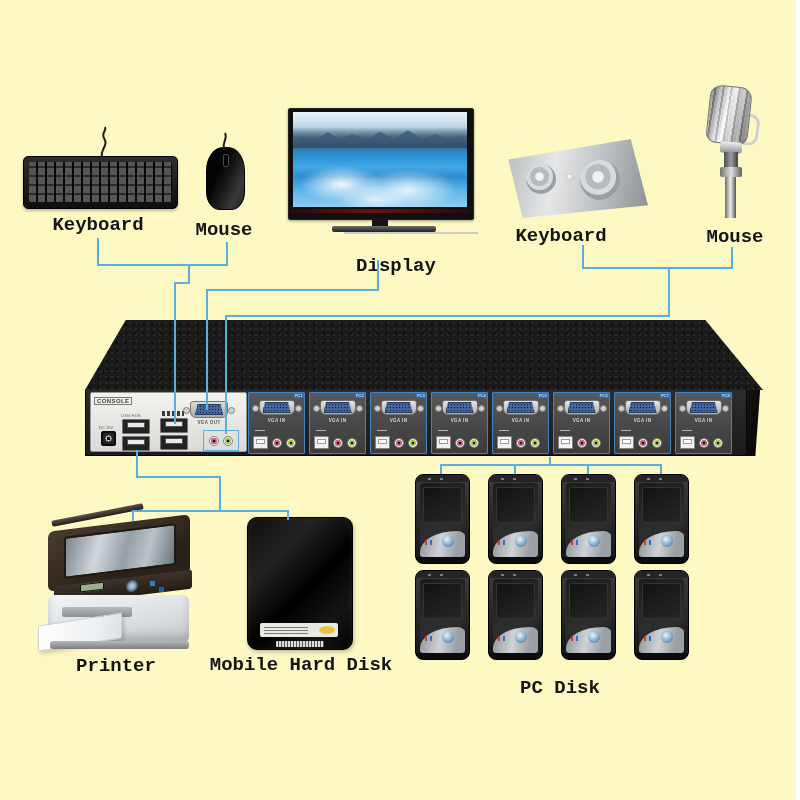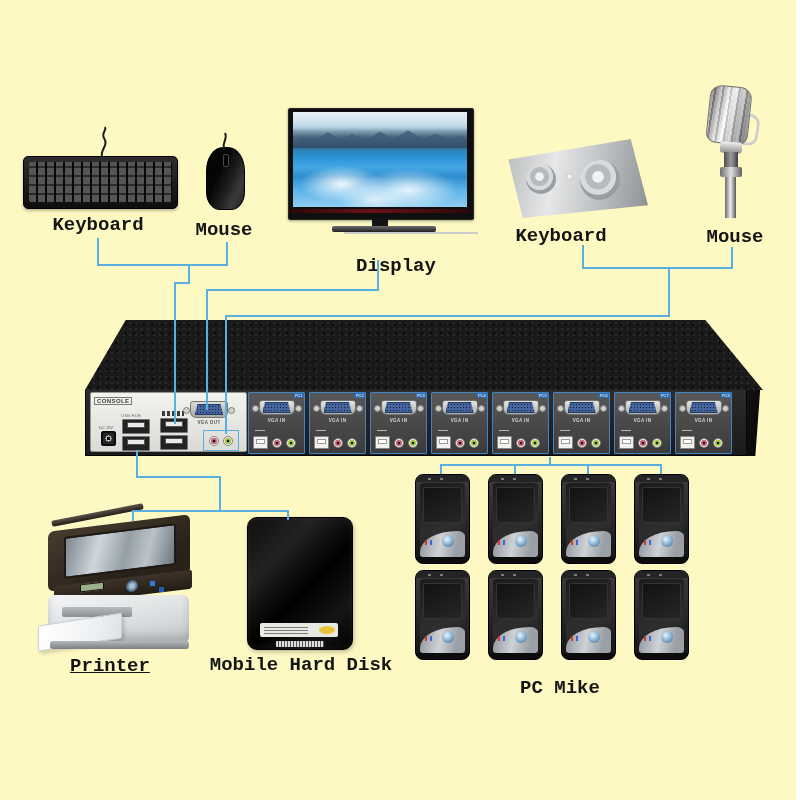--- a/index.html
+++ b/index.html
@@ -495,23 +495,23 @@
         <div class="ptop"></div>
         <div class="face"></div>
         <div class="bay"></div>
         <div class="swoosh"></div>
         <div class="pwr"></div>
         <div class="led"></div>
         <div class="pbase"></div>
       </div>
   </div>
 
-  <div class="lbl" style="left:110px;top:655px;text-decoration:underline;">Printer</div>
+  <div class="lbl" style="left:116px;top:655px;">Printer</div>
   <div class="lbl" style="left:301px;top:654px;">Mobile Hard Disk</div>
-  <div class="lbl" style="left:560px;top:677px;">PC Mike</div>
+  <div class="lbl" style="left:560px;top:677px;">PC Disk</div>
 
   <svg class="lines" width="800" height="800" viewBox="0 0 800 800">
     <g fill="none" stroke="#58b0e0" stroke-width="2">
 
       <polyline points="98,238 98,265 227,265 227,242"></polyline>
       <polyline points="189,265 189,283 175,283 175,424"></polyline>
 
       <polyline points="378,260 378,290 207,290 207,410"></polyline>
 
       <polyline points="583,245 583,268 732,268 732,247"></polyline>

